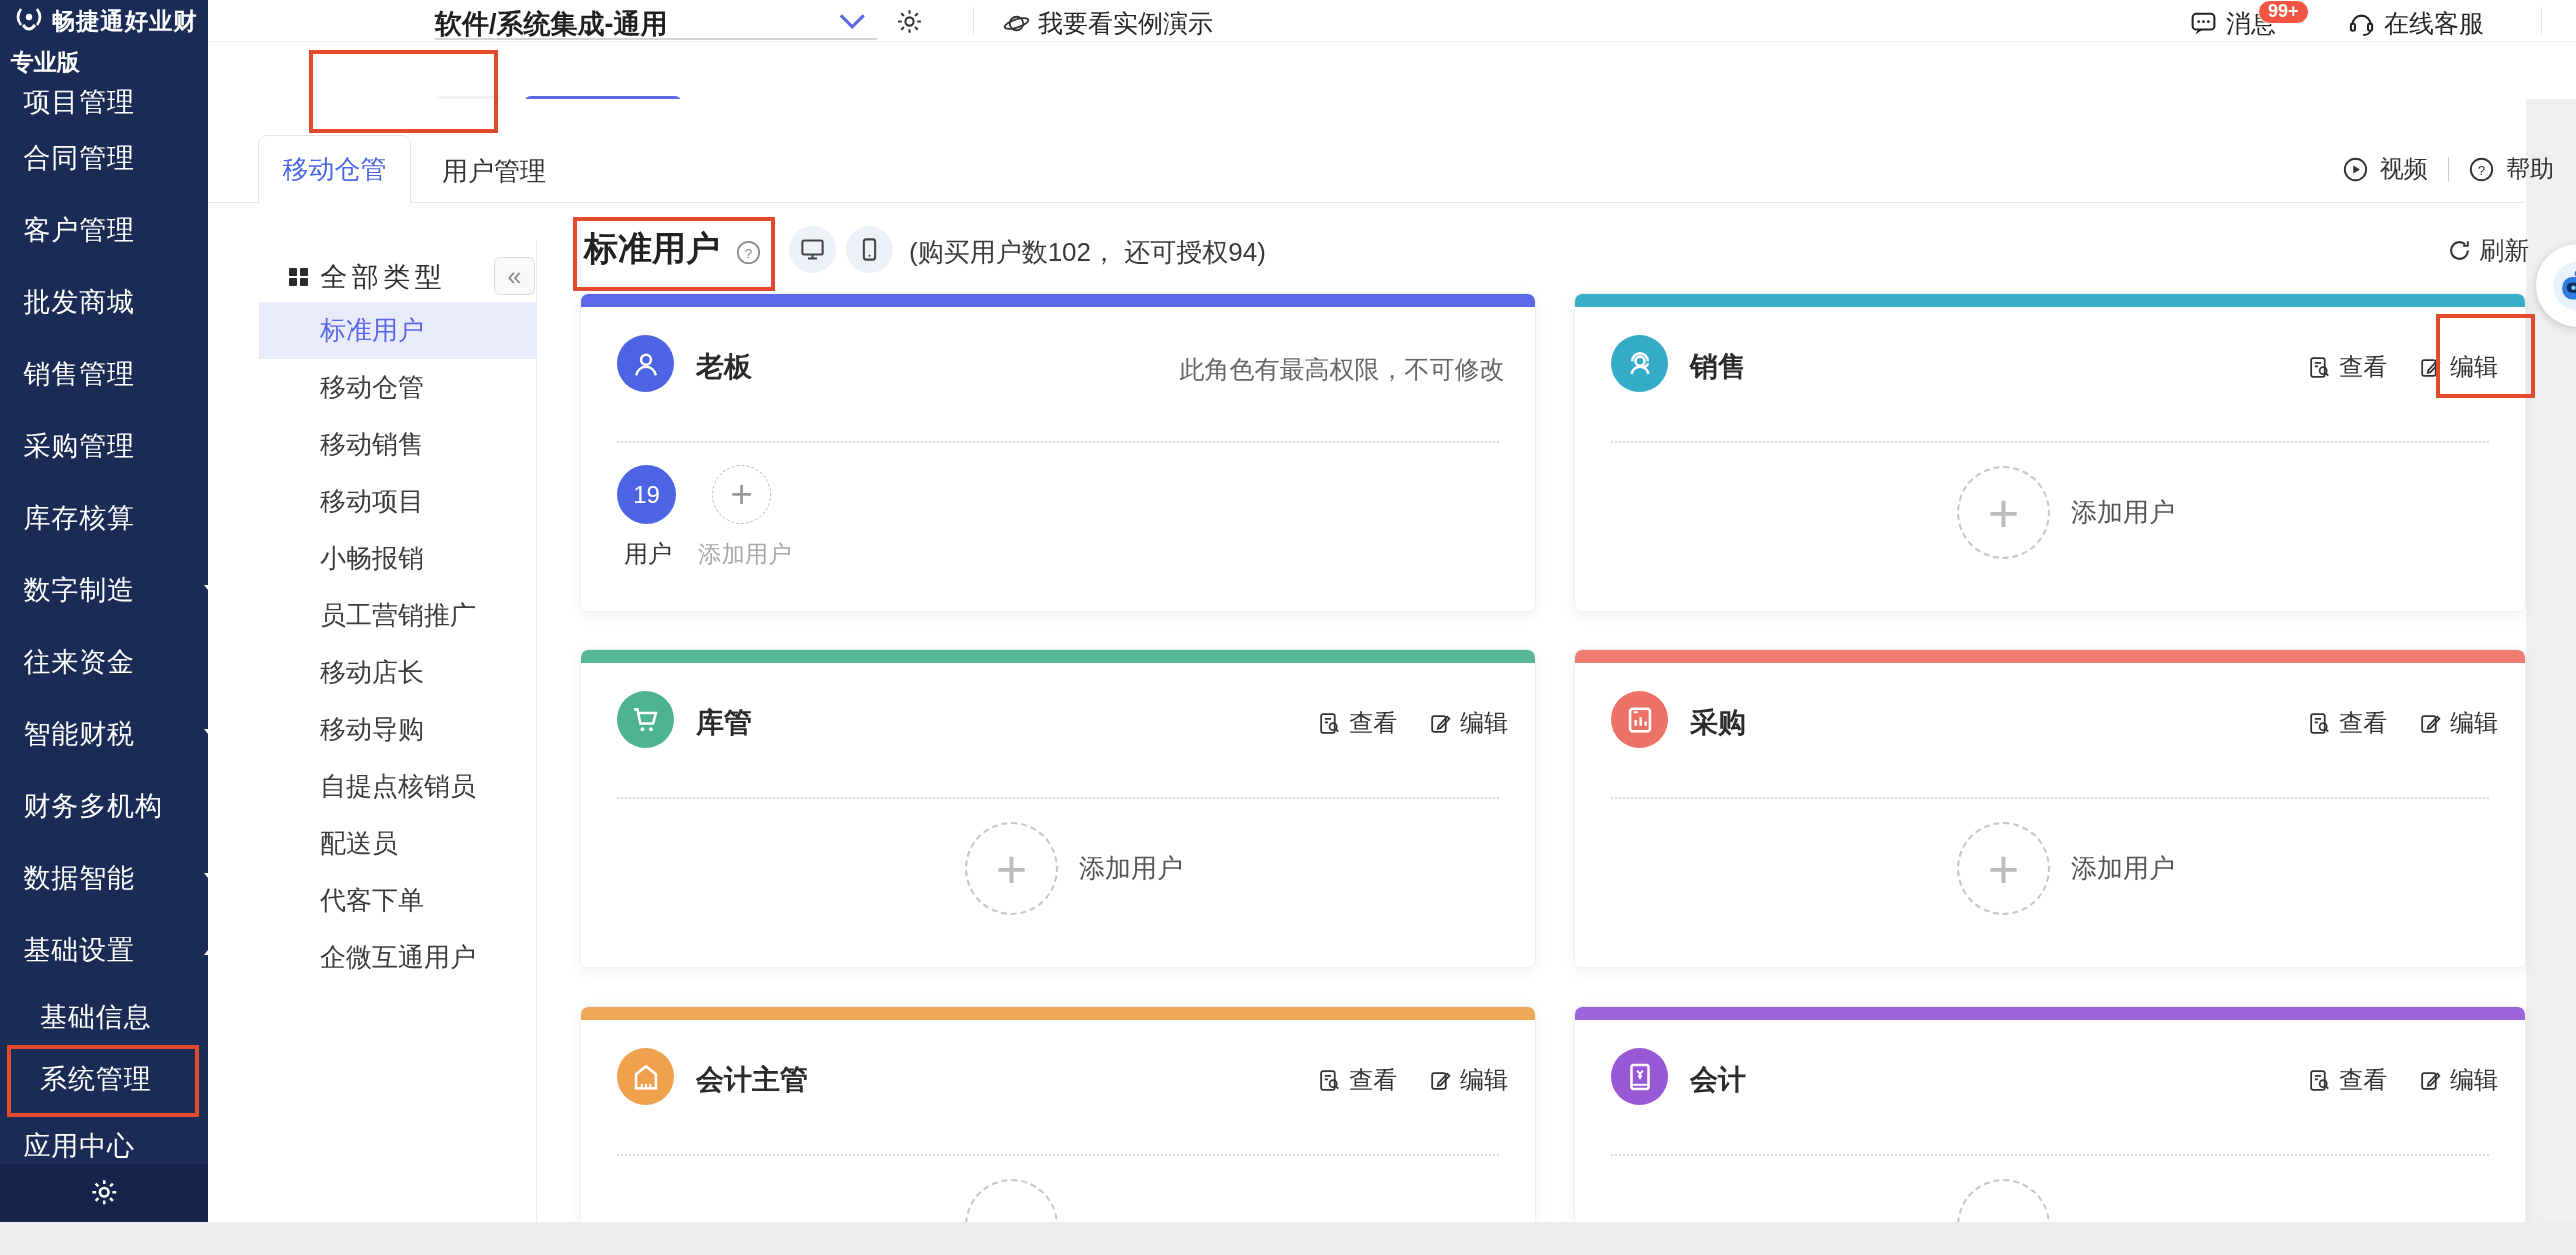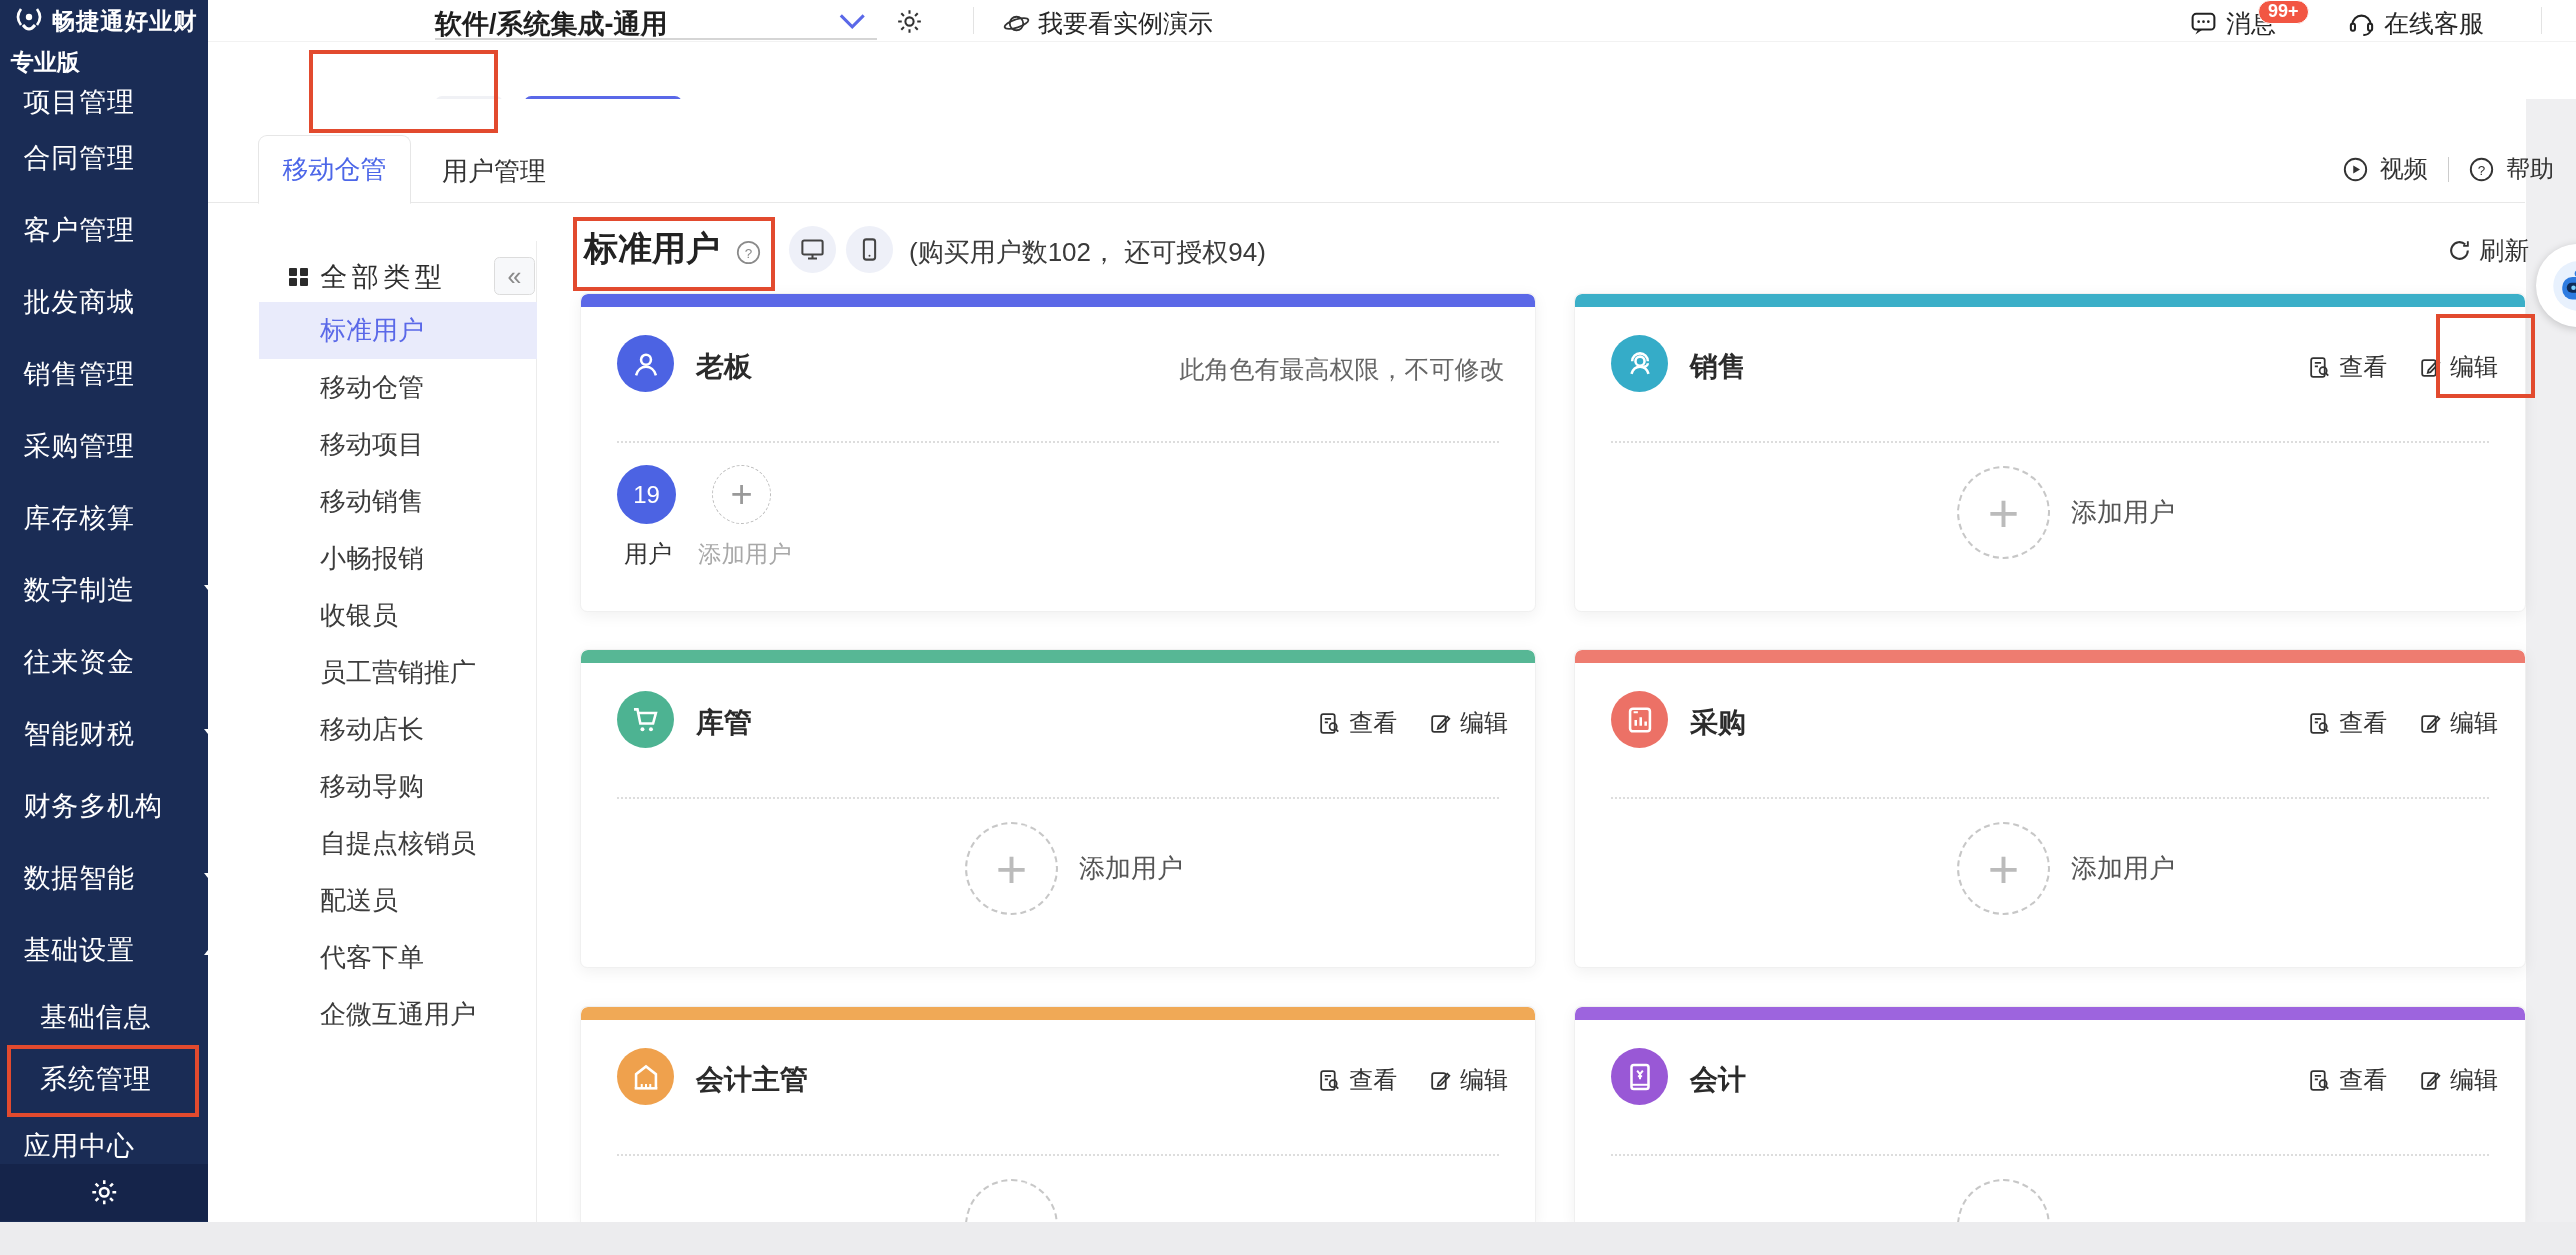--- a/index.html
+++ b/index.html
@@ -211,24 +211,23 @@
       <span></span>
       <span></span>
     </span>
   <span>全部类型</span>
 </div>
 <div class="abs collapse">«</div>
 <div class="abs panel-vline"></div>
 <div class="abs rt-list">
   <div class="rt-item sel">标准用户</div>
   <div class="rt-item">移动仓管</div>
+  <div class="rt-item">移动销售</div>
   <div class="rt-item">移动项目</div>
-  <div class="rt-item">移动销售</div>
   <div class="rt-item">小畅报销</div>
-  <div class="rt-item">收银员</div>
   <div class="rt-item">员工营销推广</div>
   <div class="rt-item">移动店长</div>
   <div class="rt-item">移动导购</div>
   <div class="rt-item">自提点核销员</div>
   <div class="rt-item">配送员</div>
   <div class="rt-item">代客下单</div>
   <div class="rt-item">企微互通用户</div>
 </div>
 
 <div class="abs card" style="left:580px;top:293px;width:956px;height:319px;">

